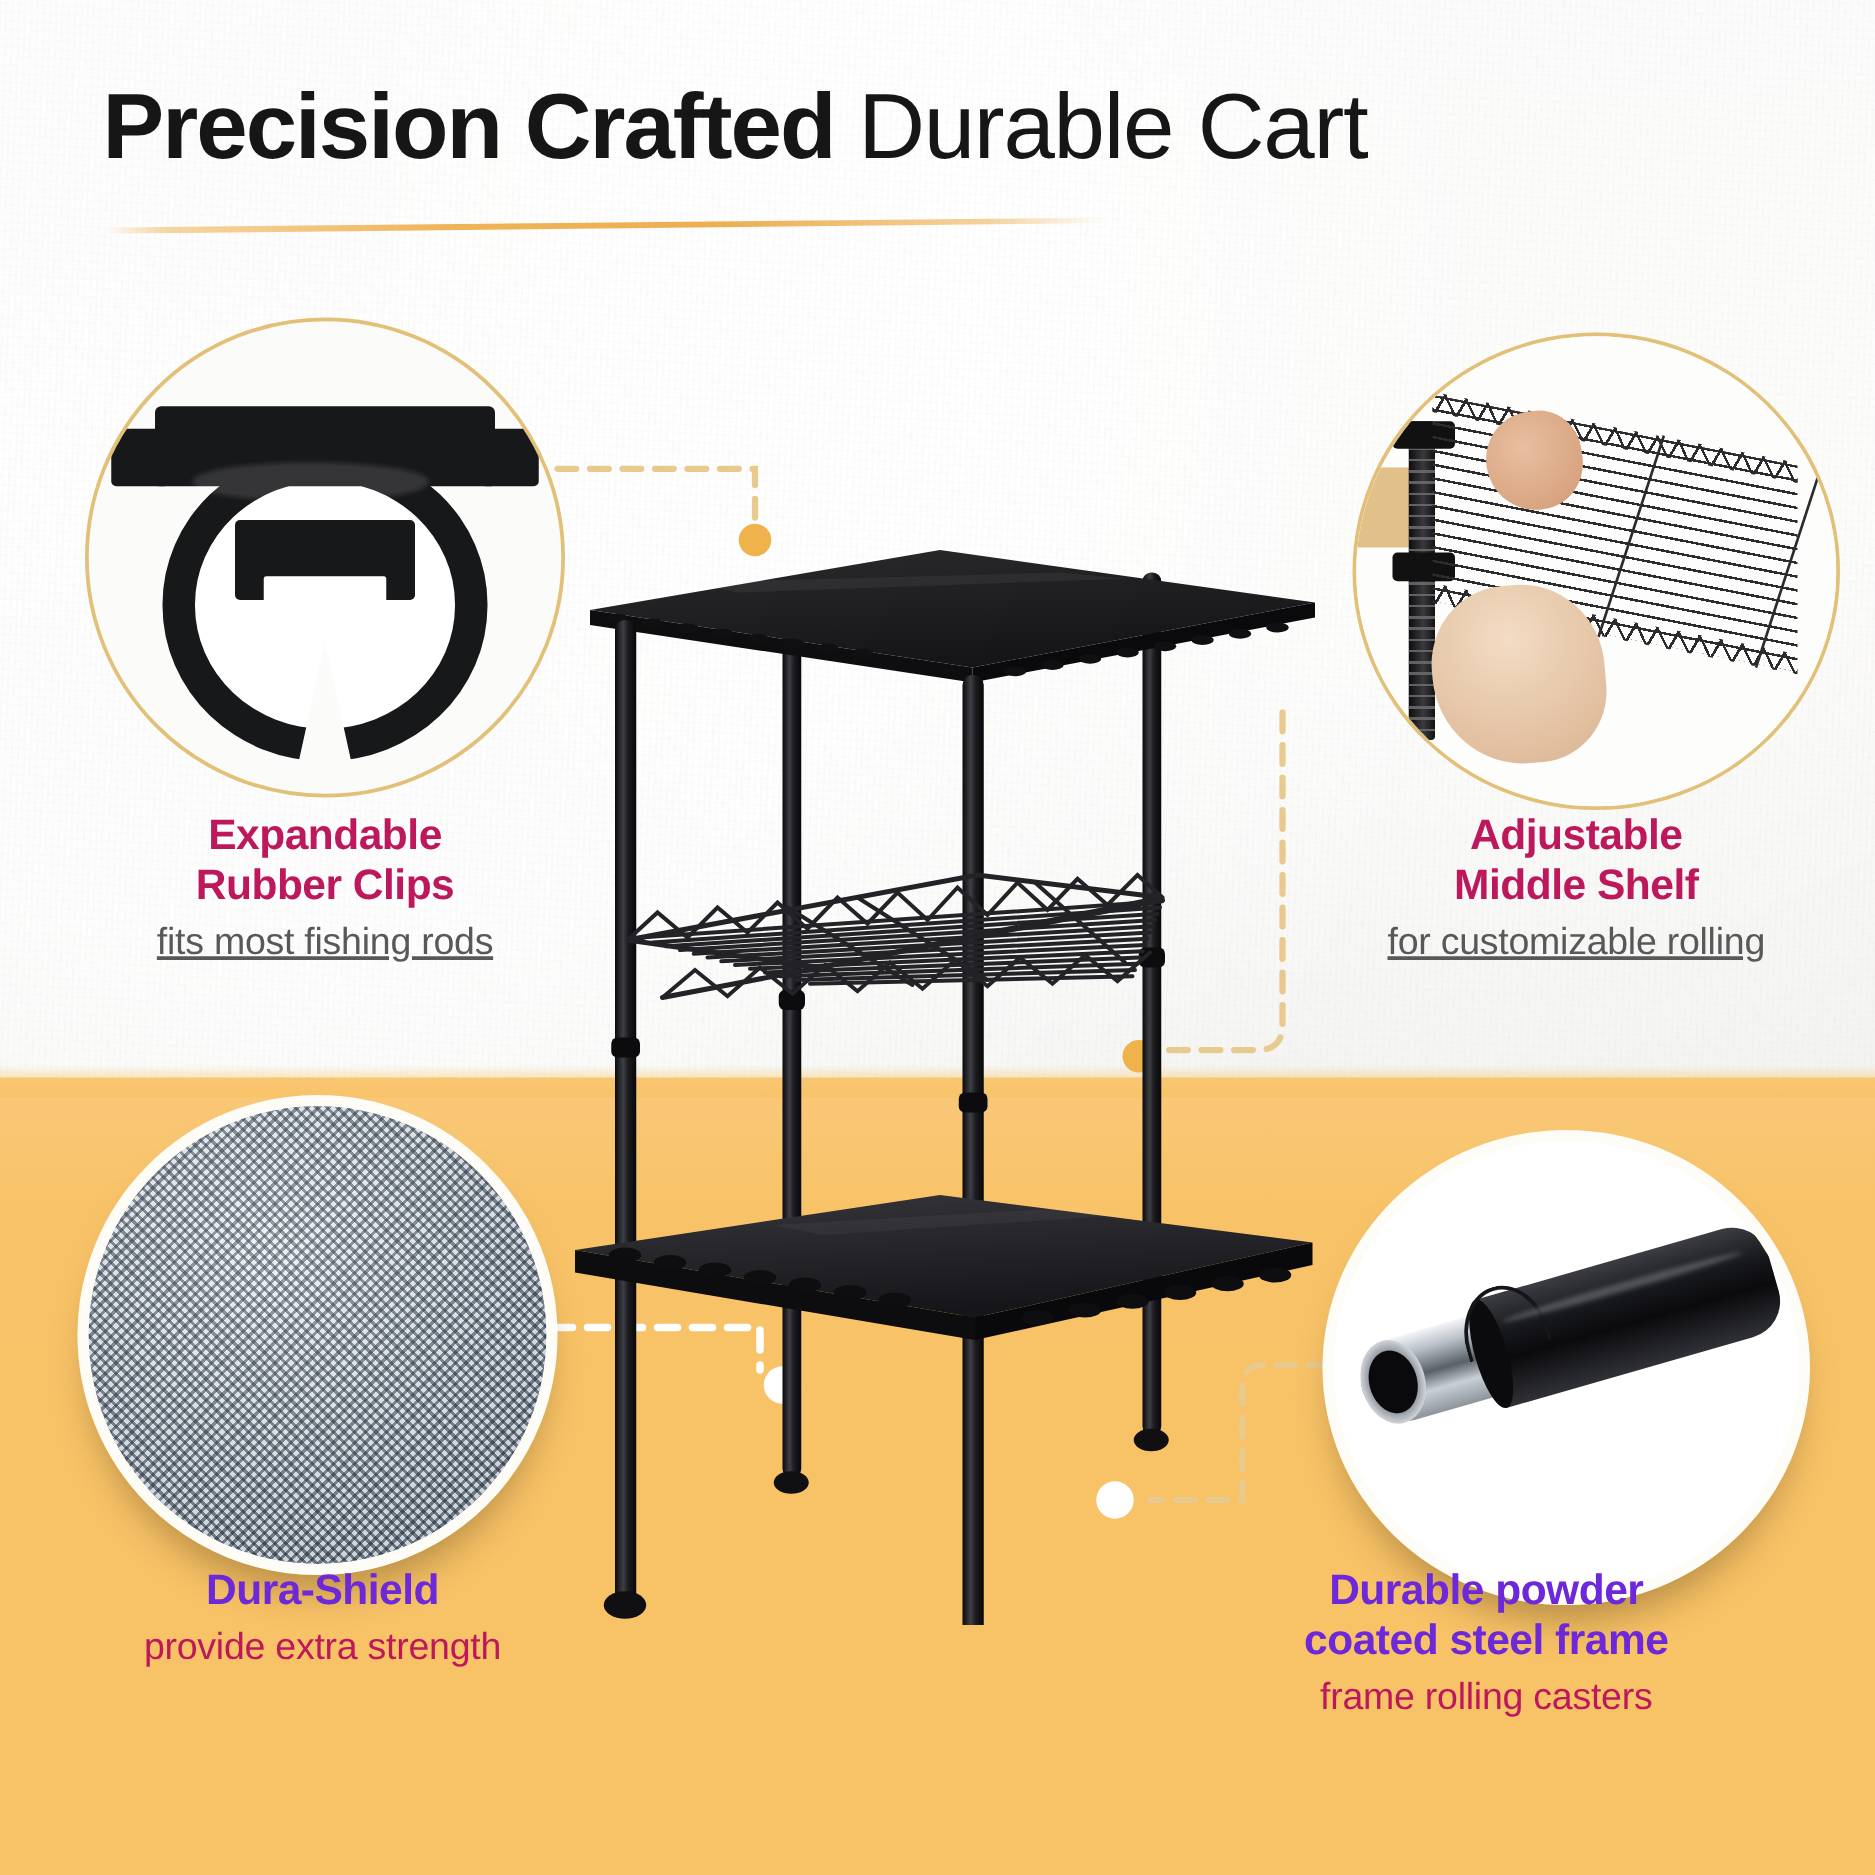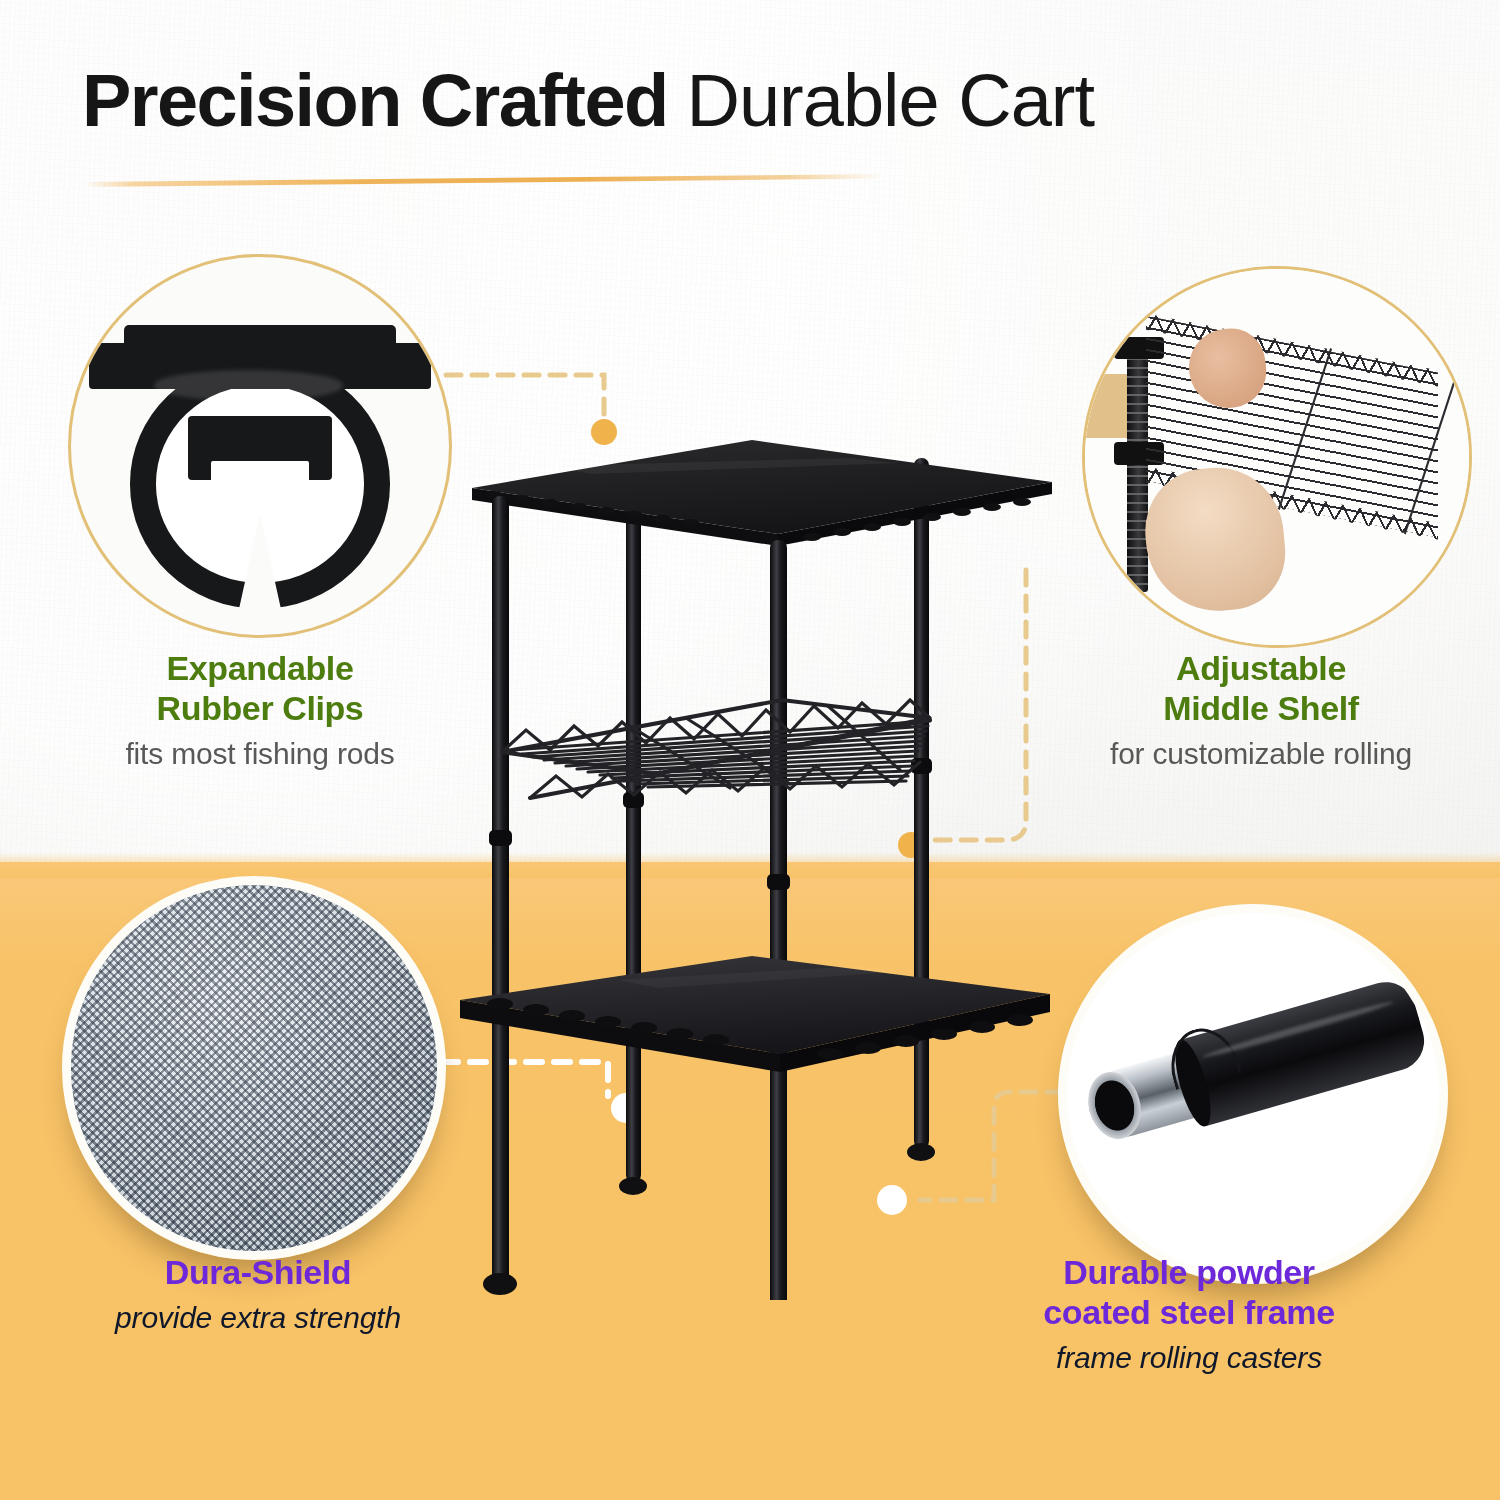--- a/index.html
+++ b/index.html
@@ -215,24 +215,24 @@
   
   .label { position: absolute; text-align: center; }
   .label .hd {
     font-weight: 700; font-size: 34px; line-height: 1.18;
     letter-spacing: -.4px;
   }
   .label .sub {
     font-weight: 400; font-size: 30px; line-height: 1.2; margin-top: 8px;
     letter-spacing: -.2px;
   }
-  .label.on-light .hd { color: #4d7c0f; }
-  .label.on-light .sub { color: #585858; }
+  .label.on-light .hd { color: #be185d; }
+  .label.on-light .sub { color: #585858; text-decoration: underline; }
   .label.on-orange .hd { color: #6d28d9; }
-  .label.on-orange .sub { color: #0f172a; font-style: italic; }
+  .label.on-orange .sub { color: #be185d; }
 
   #l-tl { left: 40px;   top: 648px;  width: 440px; }
   #l-tr { left: 1038px; top: 648px;  width: 446px; }
   #l-bl { left: 38px;   top: 1252px; width: 440px; }
   #l-br { left: 966px; top: 1252px; width: 446px; }
 
   
   #callouts { position:absolute; left:0; top:0; width:1500px; height:1500px; pointer-events:none; }
 
   

